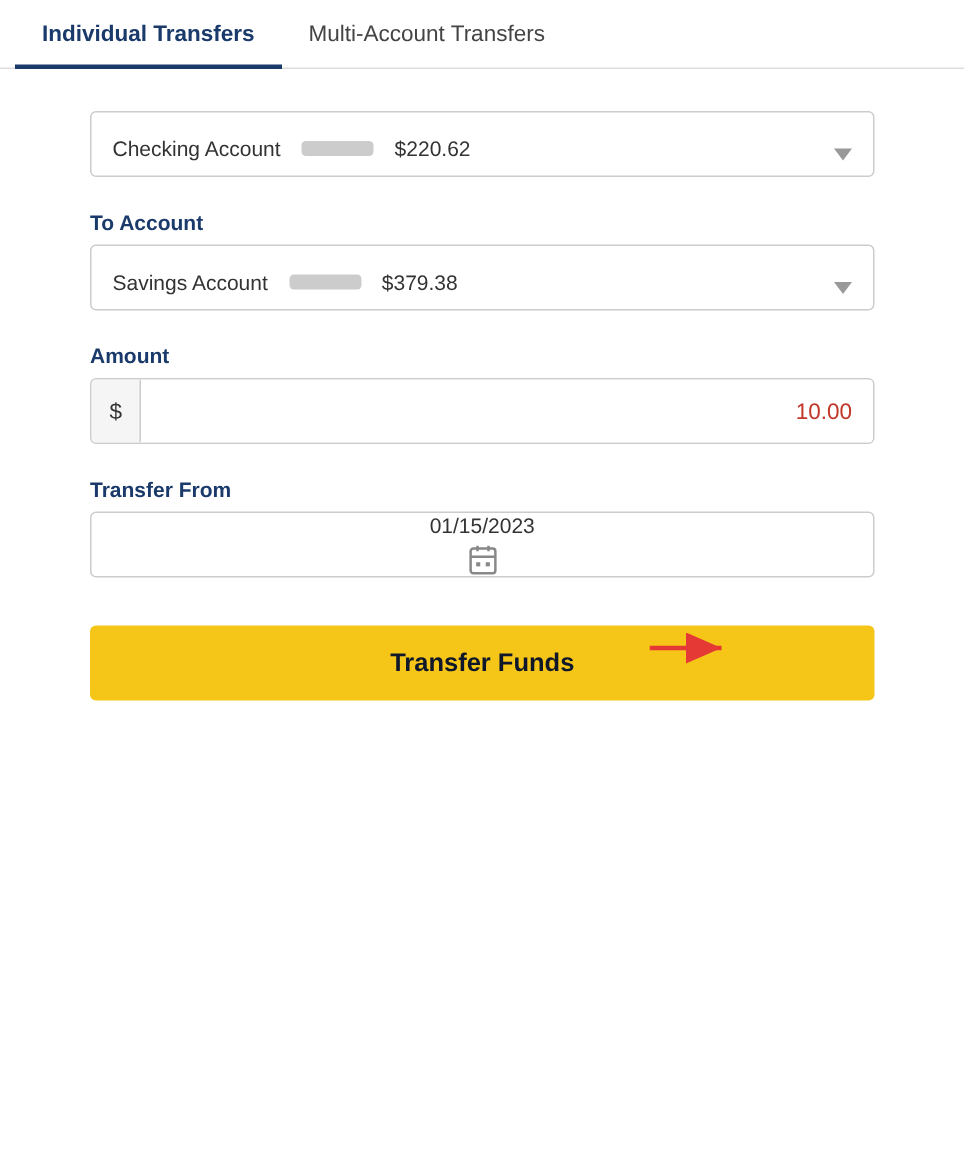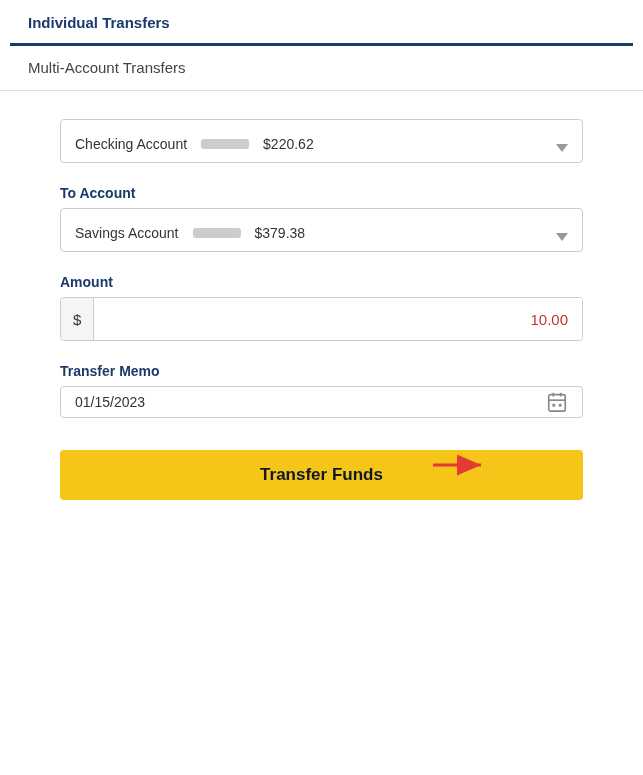--- a/index.html
+++ b/index.html
@@ -12,21 +12,20 @@
     body {
       background: #fff;
       width: 643px;
       min-height: 775px;
     }
 
     .tabs {
       display: flex;
       border-bottom: 1px solid #ddd;
       padding: 0 10px;
-      flex-direction: column;
     }
 
     .tab {
       padding: 14px 18px 12px;
       cursor: pointer;
       font-size: 15px;
       color: #555;
       border-bottom: 3px solid transparent;
       margin-bottom: -1px;
     }
@@ -151,23 +150,24 @@
       outline: none;
       background: #fff;
     }
 
     .date-field {
       display: flex;
       align-items: center;
       justify-content: space-between;
       border: 1px solid #ccc;
       border-radius: 4px;
-      height: 32px;
+      height: 44px;
       padding: 0 14px;
       background: #fff;
+      flex-direction: column;
     }
 
     .date-text {
       font-size: 14px;
       color: #333;
     }
 
     .calendar-icon {
       width: 22px;
       height: 22px;
@@ -238,21 +238,21 @@
   <div class="form-group">
     <label class="form-label">Amount</label>
     <div class="amount-field">
       <span class="amount-prefix">$</span>
       <input class="amount-input" type="text" value="10.00" style="">
     </div>
   </div>
 
 
   <div class="form-group">
-    <label class="form-label">Transfer Memo</label>
+    <label class="form-label">Transfer From</label>
     <div class="date-field">
       <span class="date-text">01/15/2023</span>
       <svg class="calendar-icon" viewBox="0 0 24 24" fill="none" stroke="#888" stroke-width="1.8">
         <rect x="3" y="4" width="18" height="18" rx="2" ry="2"></rect>
         <line x1="16" y1="2" x2="16" y2="6"></line>
         <line x1="8" y1="2" x2="8" y2="6"></line>
         <line x1="3" y1="10" x2="21" y2="10"></line>
         <rect x="7" y="14" width="3" height="3" fill="#888" stroke="none"></rect>
         <rect x="14" y="14" width="3" height="3" fill="#888" stroke="none"></rect>
       </svg>

